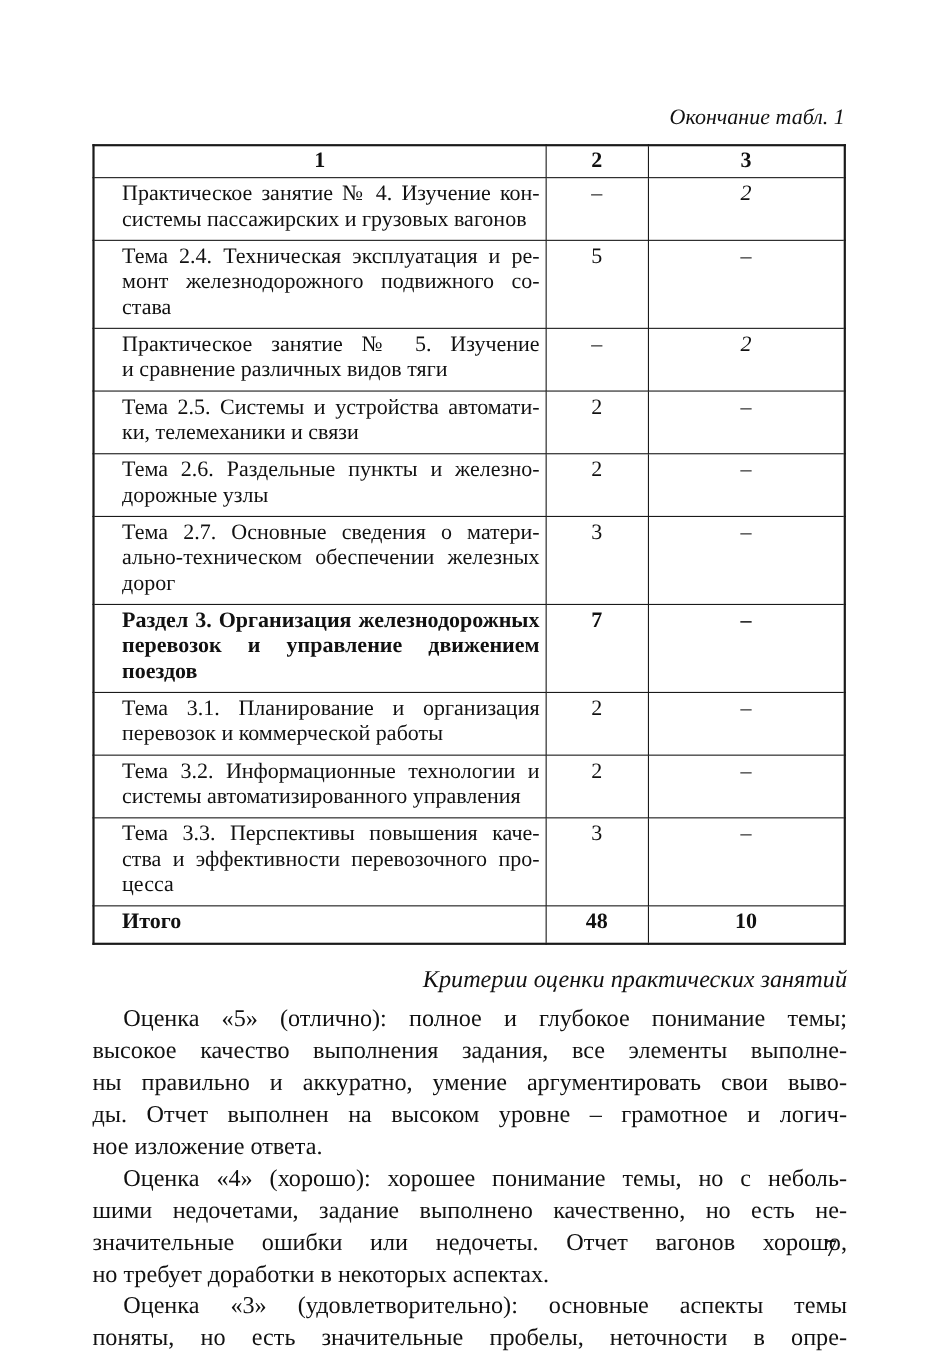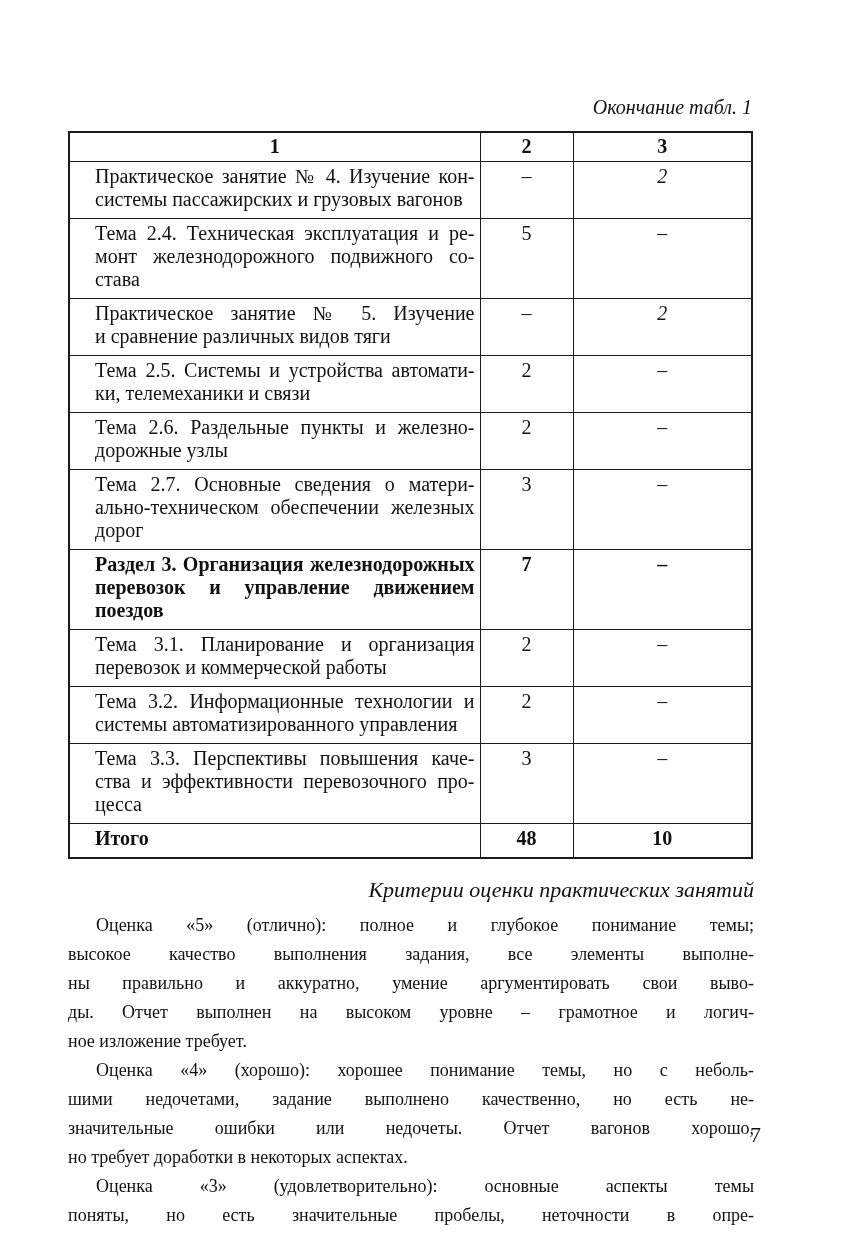--- a/index.html
+++ b/index.html
@@ -6,21 +6,21 @@
   .page{
     position:relative;
     width:857px;height:1241px;
     background:#ffffff;
     color:#111;
     font-family:"Liberation Serif","DejaVu Serif",serif;
     overflow:hidden;
   }
   .content{
     position:absolute;
-    left:68px;top:96px;
+    left:84px;top:96px;
     width:686px;
   }
   .cont-note{
     font-style:italic;
     font-size:20px;
     text-align:right;
     margin:0 2px 12px 0;
   }
   table.curr{
     border-collapse:collapse;
@@ -57,21 +57,21 @@
     text-align-last:justify;
   }
   .jl.last{text-align-last:left;}
   .criteria-heading{
     font-style:italic;
     font-size:22px;
     text-align:right;
     margin:18px 0 8px 0;
   }
   .para{
-    font-size:18px;
+    font-size:22px;
     line-height:29px;
     margin:0;
   }
   .para .indent{padding-left:28px;}
   .page-number{
     position:absolute;
     top:1122px;
     right:96px;
     font-size:22px;
   }
@@ -192,21 +192,21 @@
     </table>
 
     <div class="criteria-heading">Критерии оценки практических занятий</div>
 
     <div>
         <div class="para">
           <div class="jl indent">Оценка «5» (отлично): полное и глубокое понимание темы;</div>
           <div class="jl">высокое качество выполнения задания, все элементы выполне-</div>
           <div class="jl">ны правильно и аккуратно, умение аргументировать свои выво-</div>
           <div class="jl">ды. Отчет выполнен на высоком уровне – грамотное и логич-</div>
-          <div class="jl last">ное изложение требует.</div>
+          <div class="jl last">ное изложение ответа.</div>
         </div>
         <div class="para">
           <div class="jl indent">Оценка «4» (хорошо): хорошее понимание темы, но с неболь-</div>
           <div class="jl">шими недочетами, задание выполнено качественно, но есть не-</div>
           <div class="jl">значительные ошибки или недочеты. Отчет вагонов хорошо,</div>
           <div class="jl last">но требует доработки в некоторых аспектах.</div>
         </div>
         <div class="para">
           <div class="jl indent">Оценка «3» (удовлетворительно): основные аспекты темы</div>
           <div class="jl">поняты, но есть значительные пробелы, неточности в опре-</div>

